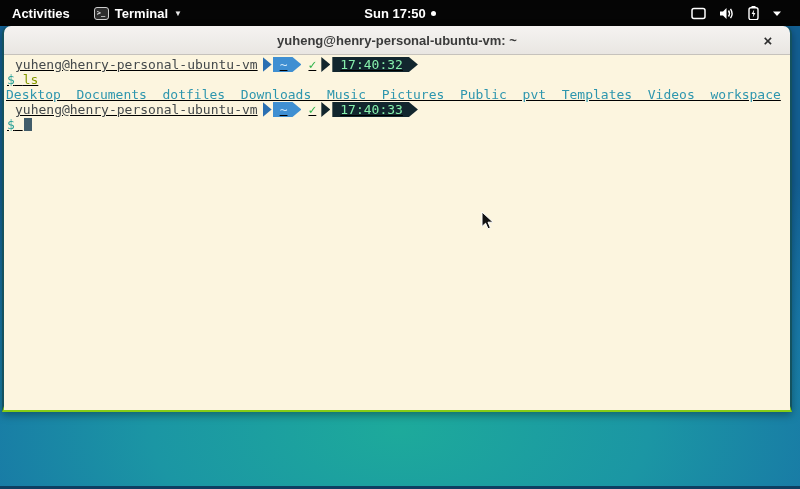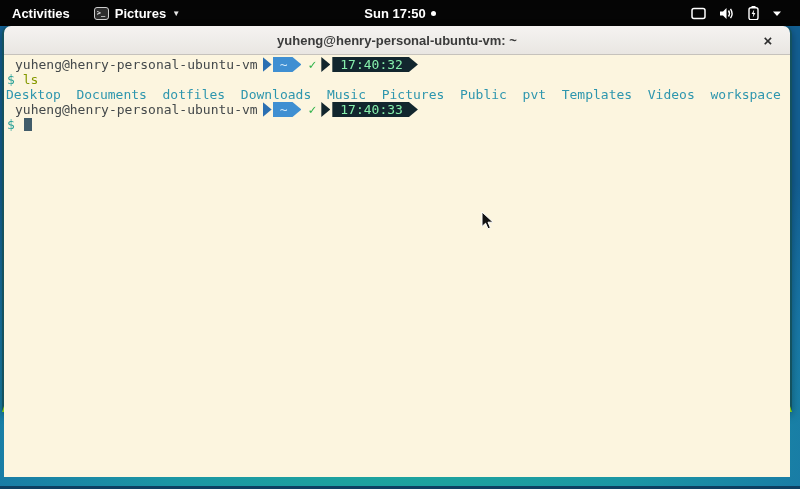--- a/index.html
+++ b/index.html
@@ -54,24 +54,25 @@
     border-bottom: 1px solid #c6c2bc;
     display: flex; align-items: center; justify-content: center; position: relative;
     color: #3b3b3b; font-size: 13px; font-weight: bold;
   }
   .close-btn {
     position: absolute; right: 10px; top: 2px; width: 24px; height: 24px;
     display: flex; align-items: center; justify-content: center;
     color: #2e2e2e; font-size: 15px; font-weight: bold; cursor: pointer;
   }
   .term-body {
-    height: 422px; background: #fcf5df; overflow: hidden;
+    height: 355px; background: #fcf5df; overflow: hidden;
     font-family: "DejaVu Sans Mono", "Liberation Mono", monospace;
     font-size: 13px; line-height: 15px; padding-top: 2px;
     cursor: text;
+    text-decoration: underline;
   }
   .tline { height: 15px; display: flex; align-items: center; white-space: pre; }
   .prompt-user { color: #44494b; padding-left: 11px; }
 
   
   .pl { display: flex; align-items: center; height: 15px; }
   .pl-tri-blue { width: 9px; height: 15px; background: #2a6fb2; clip-path: polygon(0 0, 100% 50%, 0 100%); margin-left: 5px; }
   .pl-body-blue {
     height: 15px; background: #3f8fd2; color: #cfe7f8;
     clip-path: polygon(0 0, calc(100% - 9px) 0, 100% 50%, calc(100% - 9px) 100%, 0 100%);
@@ -95,21 +96,21 @@
 </style>
 </head>
 <body>
 
 <div class="topbar">
   <div class="activities">
     <span>Activities</span>
   </div>
   <div class="appmenu">
     <span class="term-glyph">&gt;_</span>
-    <span>Pictures</span>
+    <span>Terminal</span>
     <span class="caret-down">▼</span>
   </div>
   <div class="topbar-center">
     <span class="clock">Sun 17:50</span>
     <span class="notif-dot"></span>
   </div>
   <div class="topbar-right">
     <svg width="15" height="13" viewBox="0 0 15 13">
       <rect x="1" y="1.5" width="13" height="10" rx="2" fill="none" stroke="#ffffff" stroke-width="1.5"></rect>
     </svg>

